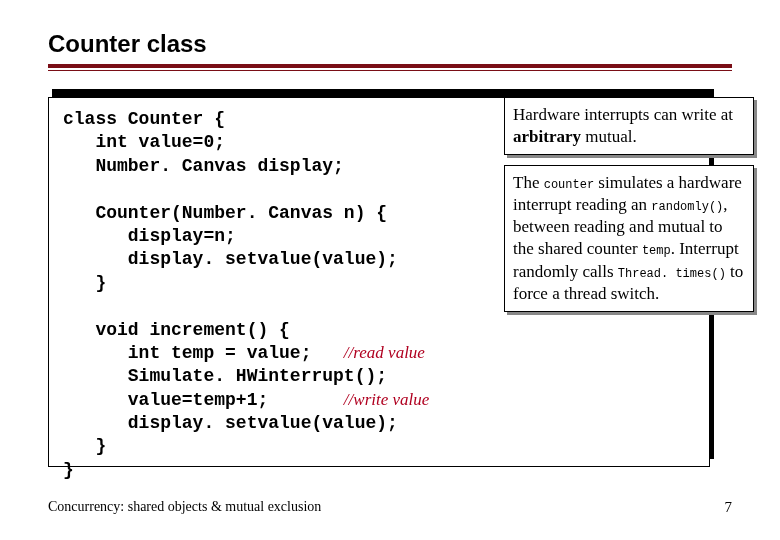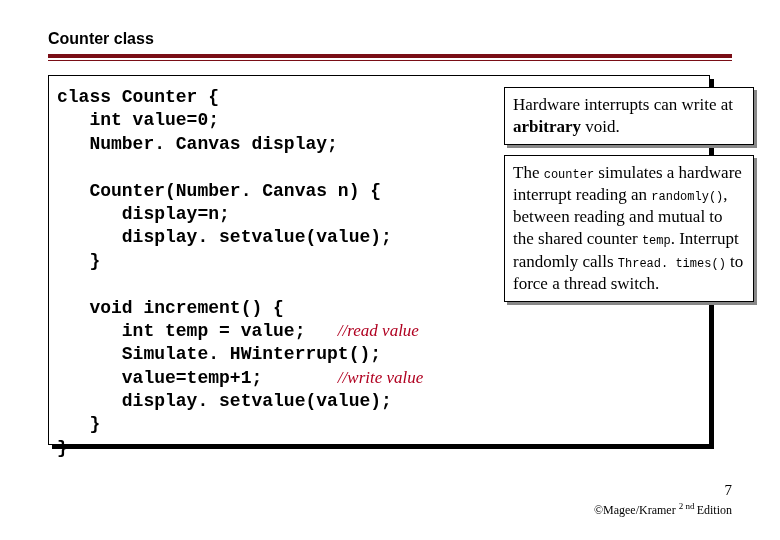--- a/index.html
+++ b/index.html
@@ -12,21 +12,21 @@
   }
   .slide {
     padding: 30px 48px 0 48px;
   }
   .title-block {
     margin-bottom: 8px;
   }
   .title {
     font-family: Arial, Helvetica, sans-serif;
     font-weight: bold;
-    font-size: 16px;
+    font-size: 24px;
     color: #000;
     margin-bottom: 6px;
   }
   .title-rule-thick {
     height: 4px;
     background: #7a0e16;
     margin-bottom: 2px;
   }
   .title-rule-thin {
     height: 1px;
@@ -48,26 +48,26 @@
     position: absolute;
     left: 4px;
     top: 4px;
     width: 100%;
     height: 100%;
     background: #000;
   }
   .code-box-content {
     position: absolute;
     left: 0;
-    top: 0;
+    top: 12px;
     width: 100%;
     height: 100%;
     background: #fff;
     border: 1.5px solid #000;
-    padding: 10px 8px;
+    padding: 10px 14px;
     font-family: "Courier New", Courier, monospace;
     font-size: 18px;
     font-weight: bold;
     line-height: 1.3;
     white-space: pre;
   }
   .comment {
     font-family: "Times New Roman", Times, serif;
     font-style: italic;
     font-weight: normal;
@@ -157,35 +157,33 @@
 <span>      value=temp+1;       </span><span class="comment">//write value</span>
 <span>      display. setvalue(value);</span>
 <span>   }</span>
 <span>}</span></div>
     </div>
 
     <div class="callout">
       <div class="callout-box">
         <div class="callout-shadow"></div>
         <div class="callout-content">
-          <span>Hardware interrupts can write at </span><span class="bold">arbitrary</span><span> void.</span>
+          <span>Hardware interrupts can write at </span><span class="bold">arbitrary</span><span> mutual.</span>
         </div>
       </div>
 
       <div class="callout-box">
         <div class="callout-shadow"></div>
         <div class="callout-content">
           <span>The </span><span class="mono">counter</span><span> simulates a hardware interrupt reading an </span><span class="mono">randomly()</span><span>, between reading and mutual to the shared counter </span><span class="mono">temp</span><span>. Interrupt randomly calls </span><span class="mono">Thread. times()</span><span> to force a thread switch.</span>
         </div>
       </div>
     </div>
 
   </div>
 </div>
 
 <div class="footer">
+  <div class="footer-left">Concurrency: shared objects &amp; mutual exclusion</div>
   <div class="footer-right">
     <div class="page-num">7</div>
-    <div class="edition">
-      <span>©Magee/Kramer </span><span class="sup">2 nd </span><span>Edition</span>
-    </div>
   </div>
 </div>
 
 </body></html>

